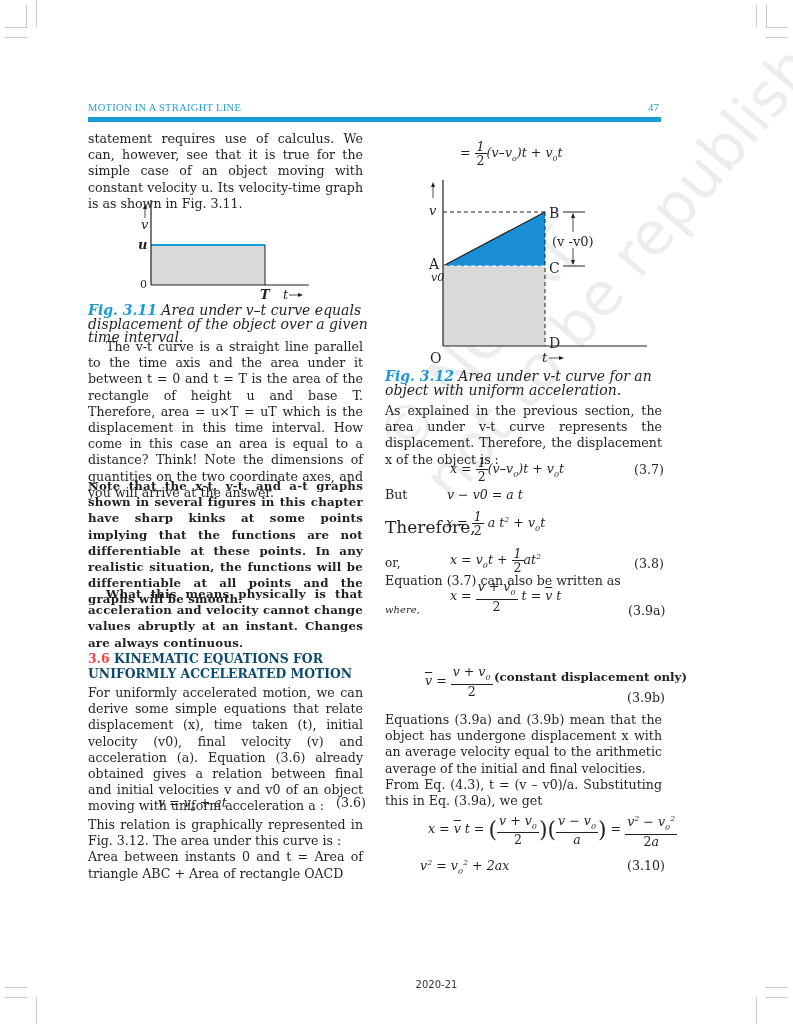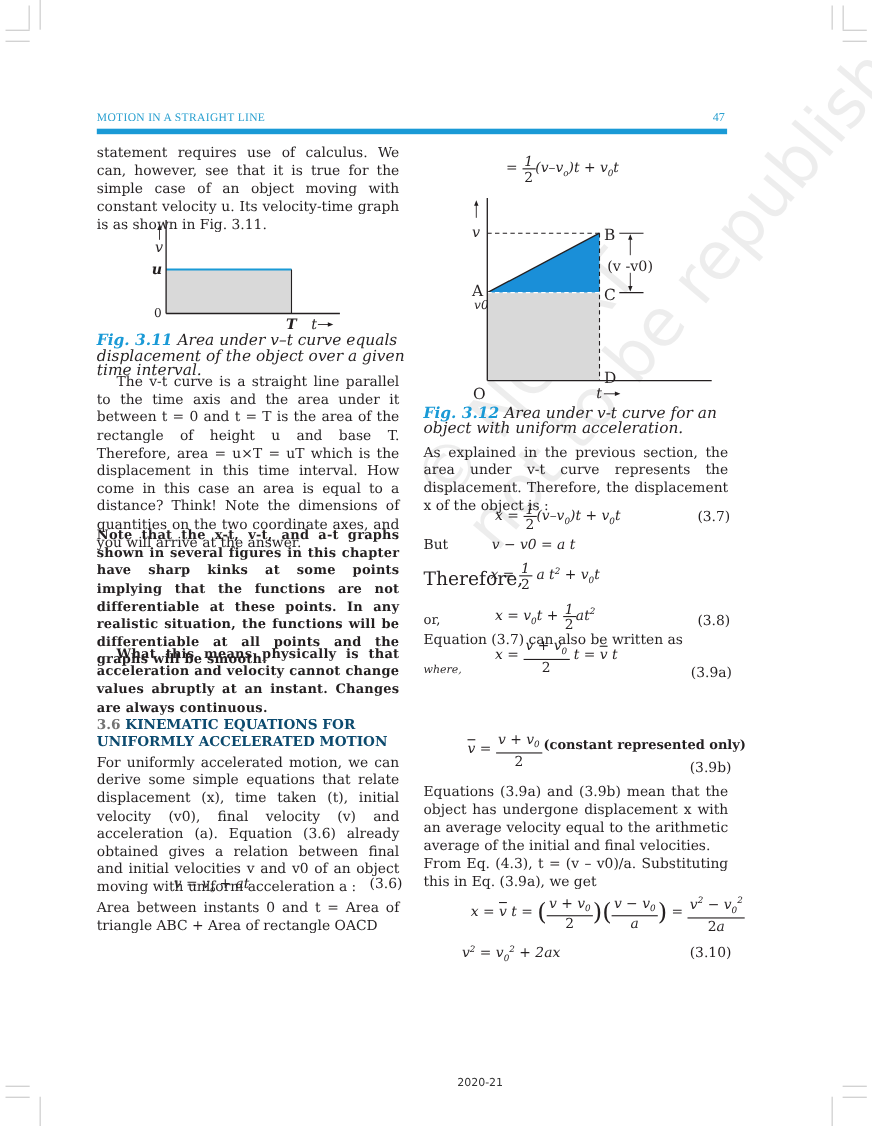--- a/index.html
+++ b/index.html
@@ -11,21 +11,21 @@
                   font-family: "Liberation Serif", serif; }
   .page-no { left: 648px; top: 101px; font-size: 11px; color: #2aa0d0; font-family: "Liberation Serif", serif; }
   .rule { left: 88px; top: 117px; width: 573px; height: 5px; background: #1a9ad6; }
   .col { position: absolute; font-size: 12.6px; line-height: 16.2px; text-align: justify; }
   .col p { margin: 0; }
   .indent { text-indent: 18px; }
   .bold { font-weight: bold; font-family: "DejaVu Serif", serif; font-size: 11.8px; letter-spacing: 0.2px; }
   .caption { font-style: italic; font-size: 14px; line-height: 13.5px; }
   .fig-label { color: #1a9ad6; font-weight: bold; font-style: italic; font-family: "DejaVu Serif", serif; }
   .section-head { font-weight: bold; font-size: 12.4px; line-height: 15px; }
-  .section-num { color: #737373; }
+  .section-num { color: #ef4444; }
   .section-title { color: #0c4a6e; font-family: "DejaVu Serif", serif; }
   .eq { position: absolute; font-size: 12.6px; font-style: italic; white-space: nowrap; }
   .eqno { position: absolute; font-size: 12.6px; }
   .frac { display: inline-block; vertical-align: middle; text-align: center; font-style: italic; line-height: 13px; }
   .frac .num { display: block; border-bottom: 1px solid #231f20; padding: 0 2px; }
   .frac .den { display: block; padding: 0 2px; font-style: normal; }
   .footer { left: 0; width: 793px; top: 979px; text-align: center; font-family: "DejaVu Sans", sans-serif; font-size: 10px; color: #333; margin-left: 40px; }
   .watermark { left: 365px; top: 430px; font-family: "DejaVu Sans", sans-serif; font-size: 60px; color: rgba(0,0,0,0.07);
                transform: rotate(-50deg); transform-origin: left top; white-space: nowrap; line-height: 62px; }
   svg text { font-family: "DejaVu Serif", serif; }
@@ -102,20 +102,21 @@
 <div class="col" style="left:88px;top:685px;width:275px;">
   <p>For uniformly accelerated motion, we can derive some simple equations that relate displacement (x), time taken (t), initial velocity (v0), final velocity (v) and acceleration (a). Equation (3.6) already obtained gives a relation between final and initial velocities v and v0 of an object moving with uniform acceleration a :</p>
 </div>
 
 <div class="eq" style="left:158px;top:795px;">
   <span>v = v</span><sub style="font-size:8px">o</sub><span> + at</span>
 </div>
 <div class="eqno" style="left:336px;top:795px;">(3.6)</div>
 
 <div class="col" style="left:88px;top:817px;width:275px;">
+  <p>This relation is graphically represented in Fig. 3.12. The area under this curve is :</p>
   <p>Area between instants 0 and t = Area of triangle ABC + Area of rectangle OACD</p>
 </div>
 
 <div class="eq" style="left:460px;top:140px;">
   = <span class="frac"><span class="num">1</span><span class="den">2</span></span>(v–v<sub style="font-size:8px">o</sub>)t + v<sub style="font-size:8px">0</sub>t
 </div>
 
 <svg class="abs" style="left:415px;top:180px;" width="245" height="185" viewBox="0 0 245 185">
   <rect x="28" y="86" width="102" height="80" fill="#d9d9d9"></rect>
   <polygon points="28,86 130,32 130,86" fill="#1a8fd8"></polygon>
@@ -180,21 +181,21 @@
 <div class="eq" style="left:450px;top:580px;">
   x = <span class="frac"><span class="num">v + v<sub style="font-size:8px">0</sub></span><span class="den">2</span></span> t = <span style="text-decoration:overline">v</span> t
 </div>
 <div class="eqno" style="left:628px;top:603px;">(3.9a)</div>
 
 <div class="abs" style="left:385px;top:604px;font-size:10px;font-style:italic;">where,</div>
 
 <div class="eq" style="left:425px;top:665px;">
   <span style="text-decoration:overline">v</span> = <span class="frac"><span class="num">v + v<sub style="font-size:8px">0</sub></span><span class="den">2</span></span>
 </div>
-<div class="abs" style="left:494px;top:670px;font-size:11.8px;font-weight:bold;">(constant represented only)</div>
+<div class="abs" style="left:494px;top:670px;font-size:11.8px;font-weight:bold;">(constant displacement only)</div>
 <div class="eqno" style="left:627px;top:690px;">(3.9b)</div>
 
 <div class="col" style="left:385px;top:712px;width:277px;">
   <p>Equations (3.9a) and (3.9b) mean that the object has undergone displacement x with an average velocity equal to the arithmetic average of the initial and final velocities.</p>
   <p>From Eq. (4.3), t = (v – v0)/a. Substituting this in Eq. (3.9a), we get</p>
 </div>
 
 <div class="eq" style="left:428px;top:812px;">
   x = <span style="text-decoration:overline">v</span> t = <span style="font-size:22px;font-style:normal;vertical-align:middle">(</span><span class="frac"><span class="num">v + v<sub style="font-size:8px">0</sub></span><span class="den">2</span></span><span style="font-size:22px;font-style:normal;vertical-align:middle">)(</span><span class="frac"><span class="num">v − v<sub style="font-size:8px">0</sub></span><span class="den" style="font-style:italic">a</span></span><span style="font-size:22px;font-style:normal;vertical-align:middle">)</span> = <span class="frac"><span class="num">v<sup style="font-size:8px">2</sup> − v<sub style="font-size:8px">0</sub><sup style="font-size:8px">2</sup></span><span class="den">2<i>a</i></span></span>
 </div>

